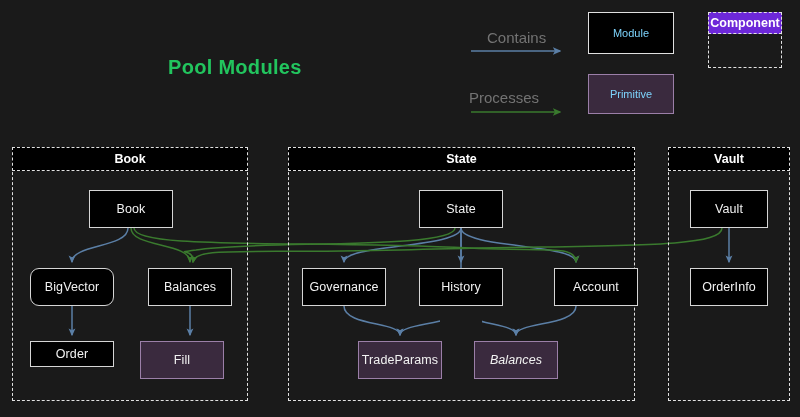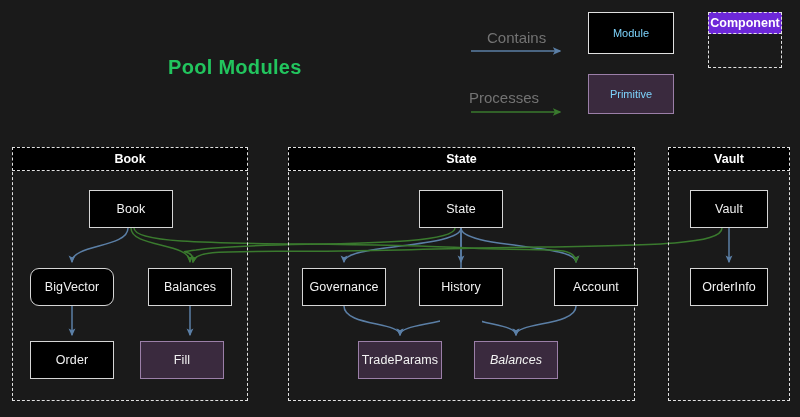--- a/index.html
+++ b/index.html
@@ -161,21 +161,21 @@
     <div class="cluster-head" style="left: 12px; top: 147px; width: 236px; height: 24px;">Book</div>
     <div class="cluster" style="left: 288px; top: 147px; width: 347px; height: 254px;"></div>
     <div class="cluster-head" style="left: 288px; top: 147px; width: 347px; height: 24px;">State</div>
     <div class="cluster" style="left: 668px; top: 147px; width: 122px; height: 254px;"></div>
     <div class="cluster-head" style="left: 668px; top: 147px; width: 122px; height: 24px;">Vault</div>
   </div>
 <div id="nodes">
     <div class="node module" style="left: 89px; top: 190px; width: 84px; height: 38px;">Book</div>
     <div class="node module" style="left: 30px; top: 268px; width: 84px; height: 38px; border-radius: 9px;">BigVector</div>
     <div class="node module" style="left: 148px; top: 268px; width: 84px; height: 38px;">Balances</div>
-    <div class="node module" style="left: 30px; top: 341px; width: 84px; height: 38px;">Order</div>
+    <div class="node module" style="left: 30px; top: 341px; width: 84px; height: 26px;">Order</div>
     <div class="node primitive" style="left: 140px; top: 341px; width: 84px; height: 38px;">Fill</div>
     <div class="node module" style="left: 419px; top: 190px; width: 84px; height: 38px;">State</div>
     <div class="node module" style="left: 302px; top: 268px; width: 84px; height: 38px;">Governance</div>
     <div class="node module" style="left: 419px; top: 268px; width: 84px; height: 38px;">History</div>
     <div class="node module" style="left: 534px; top: 268px; width: 84px; height: 38px; margin-left: 20px;">Account</div>
     <div class="node primitive" style="left: 358px; top: 341px; width: 84px; height: 38px;">TradeParams</div>
     <div class="node primitive" style="left: 474px; top: 341px; width: 84px; height: 38px; font-style: italic;">Balances</div>
     <div class="node module" style="left: 690px; top: 190px; width: 78px; height: 38px;">Vault</div>
     <div class="node module" style="left: 690px; top: 268px; width: 78px; height: 38px;">OrderInfo</div>
   </div>

